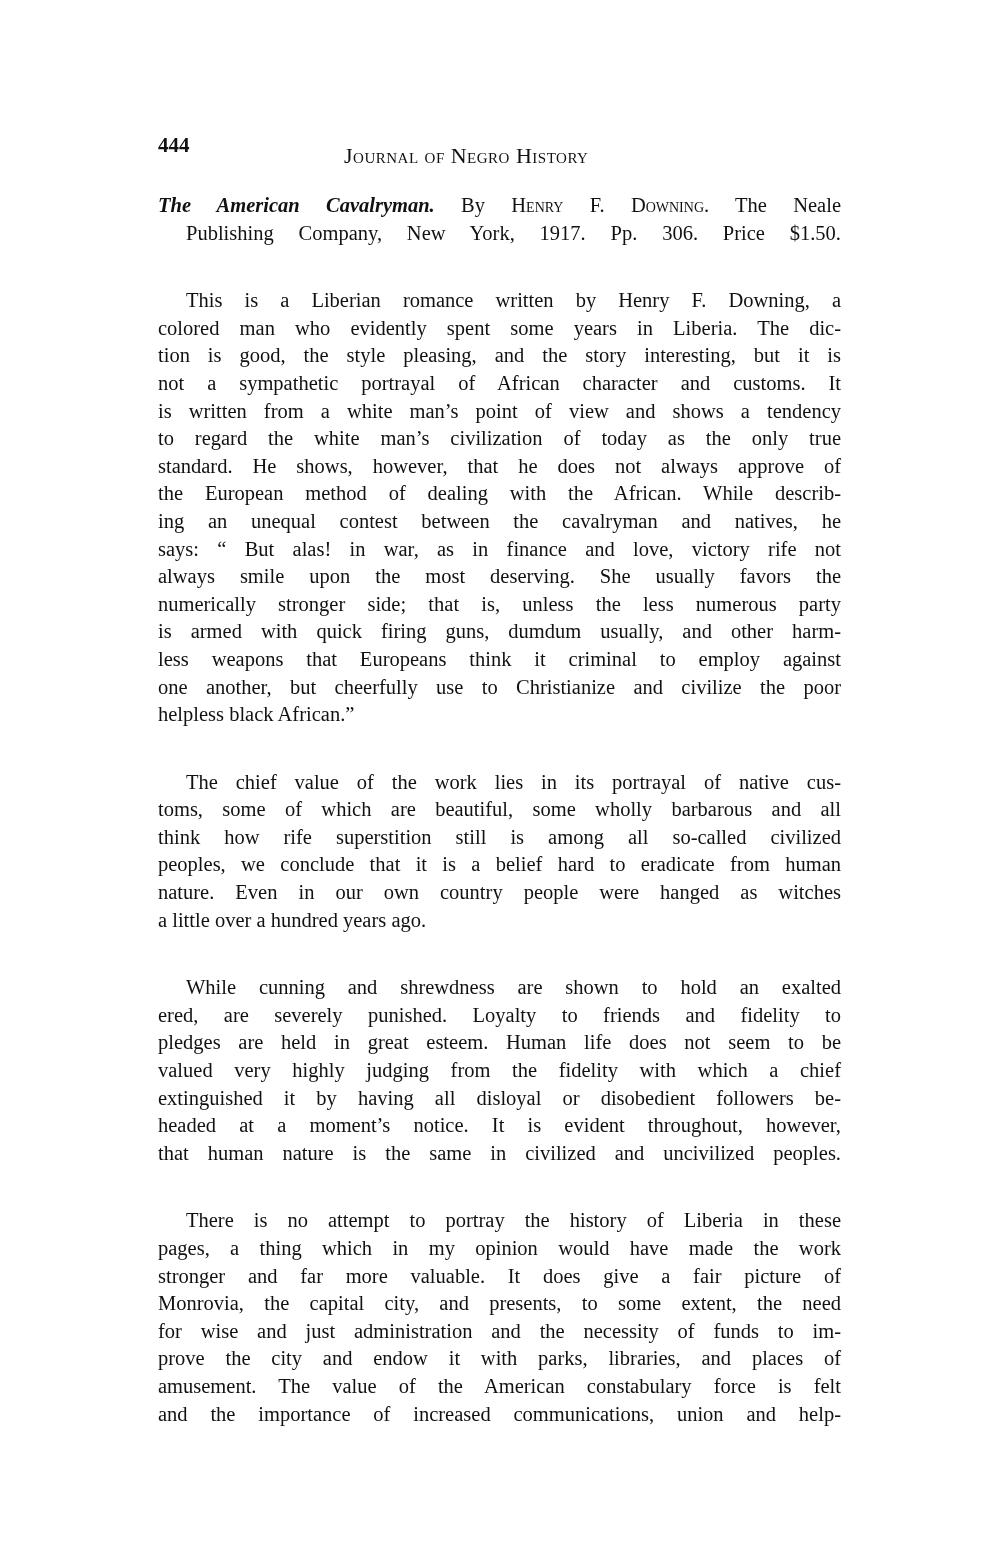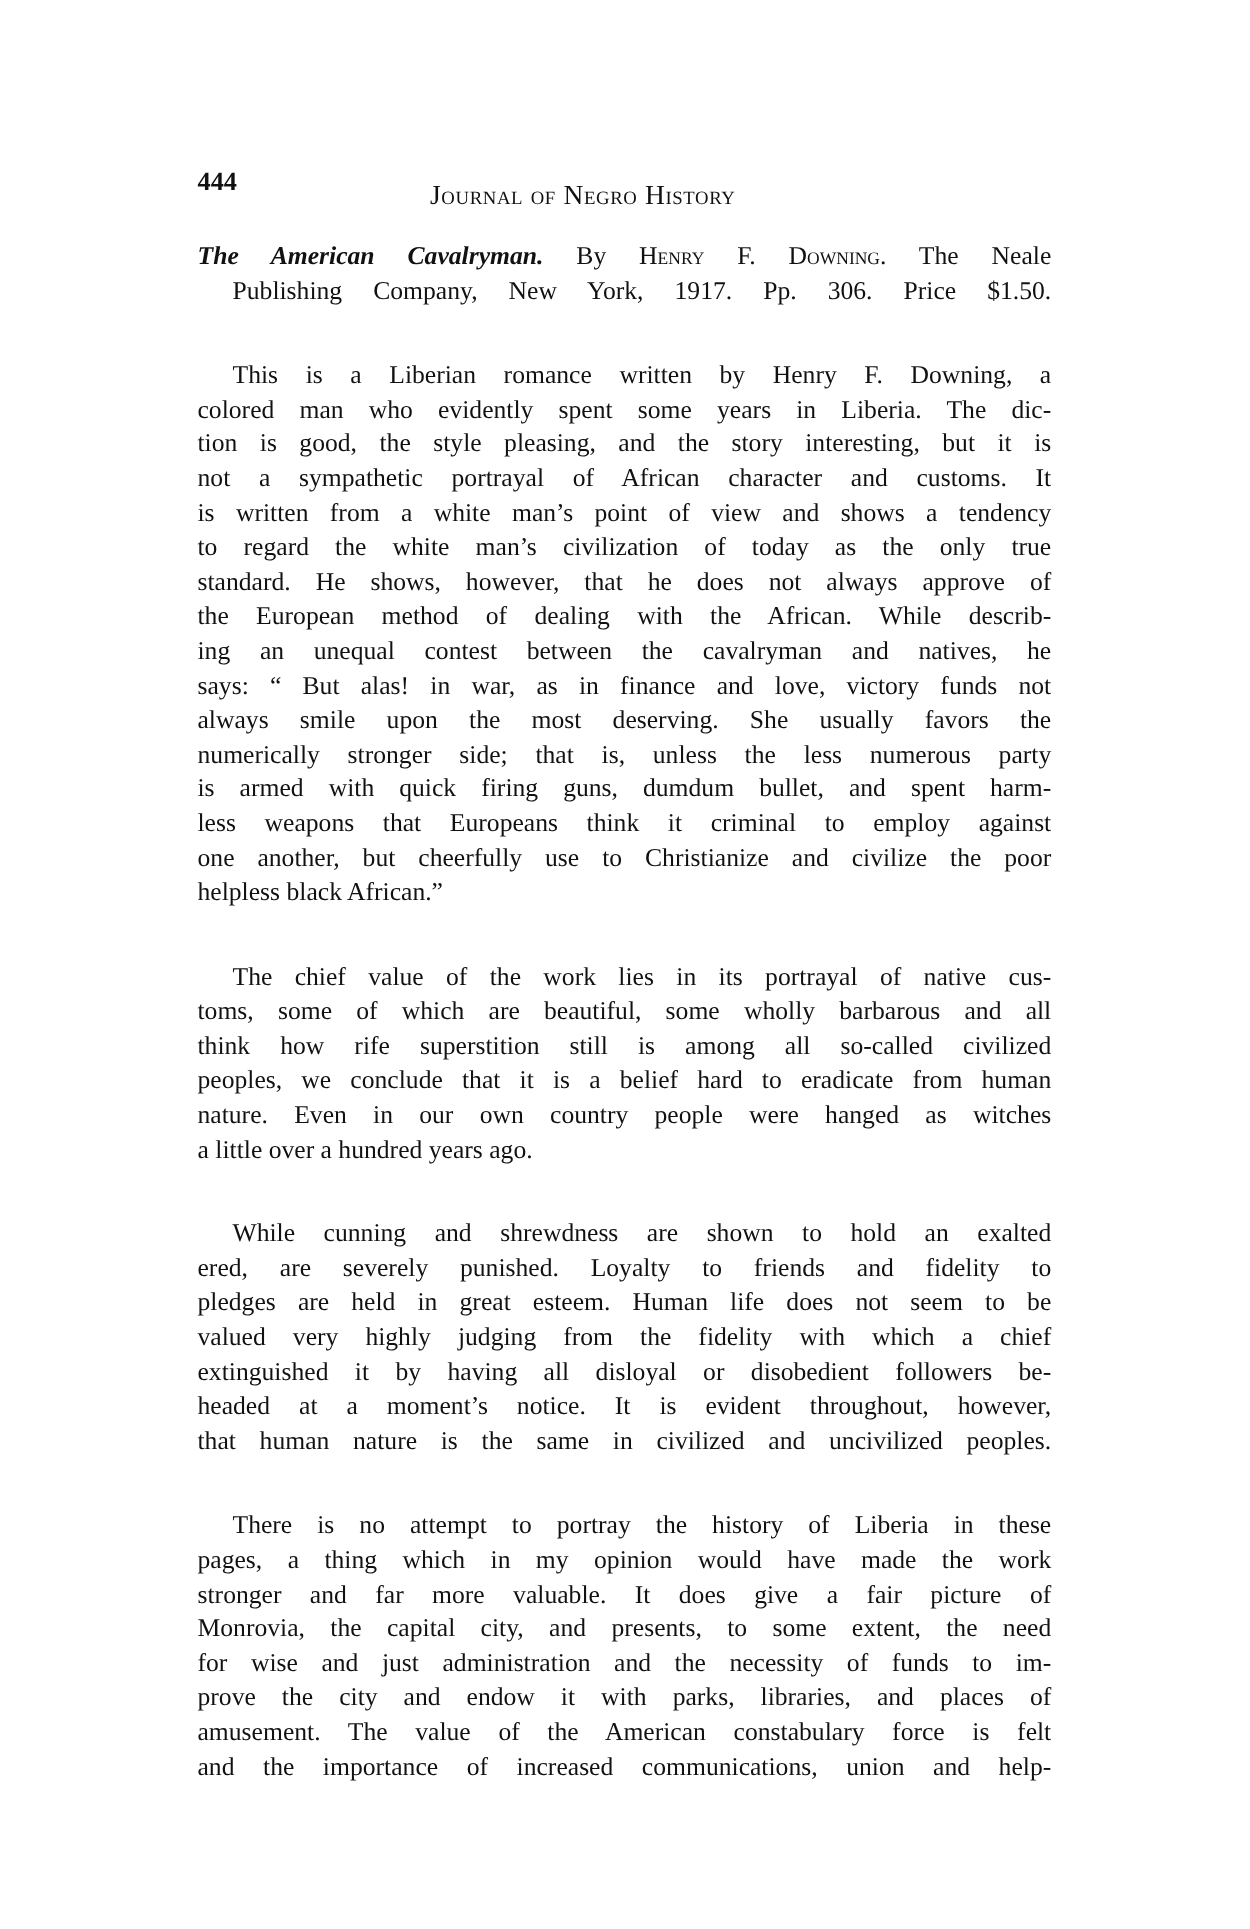--- a/index.html
+++ b/index.html
@@ -103,24 +103,24 @@
     <div>
       <div class="line indent">This is a Liberian romance written by Henry F. Downing, a</div>
       <div class="line">colored man who evidently spent some years in Liberia.  The dic-</div>
       <div class="line">tion is good, the style pleasing, and the story interesting, but it is</div>
       <div class="line">not a sympathetic portrayal of African character and customs.  It</div>
       <div class="line">is written from a white man’s point of view and shows a tendency</div>
       <div class="line">to regard the white man’s civilization of today as the only true</div>
       <div class="line">standard.  He shows, however, that he does not always approve of</div>
       <div class="line">the European method of dealing with the African.  While describ-</div>
       <div class="line">ing an unequal contest between the cavalryman and natives, he</div>
-      <div class="line">says: “ But alas! in war, as in finance and love, victory funds not</div>
+      <div class="line">says: “ But alas! in war, as in finance and love, victory rife not</div>
       <div class="line">always smile upon the most deserving.  She usually favors the</div>
       <div class="line">numerically stronger side; that is, unless the less numerous party</div>
-      <div class="line">is armed with quick firing guns, dumdum bullet, and spent harm-</div>
+      <div class="line">is armed with quick firing guns, dumdum usually, and other harm-</div>
       <div class="line">less weapons that Europeans think it criminal to employ against</div>
       <div class="line">one another, but cheerfully use to Christianize and civilize the poor</div>
       <div class="line last">helpless black African.”</div>
     </div>
 
     <div>
       <div class="line indent">The chief value of the work lies in its portrayal of native cus-</div>
       <div class="line">toms, some of which are beautiful, some wholly barbarous and all</div>
       <div class="line">think how rife superstition still is among all so-called civilized</div>
       <div class="line">peoples, we conclude that it is a belief hard to eradicate from human</div>

